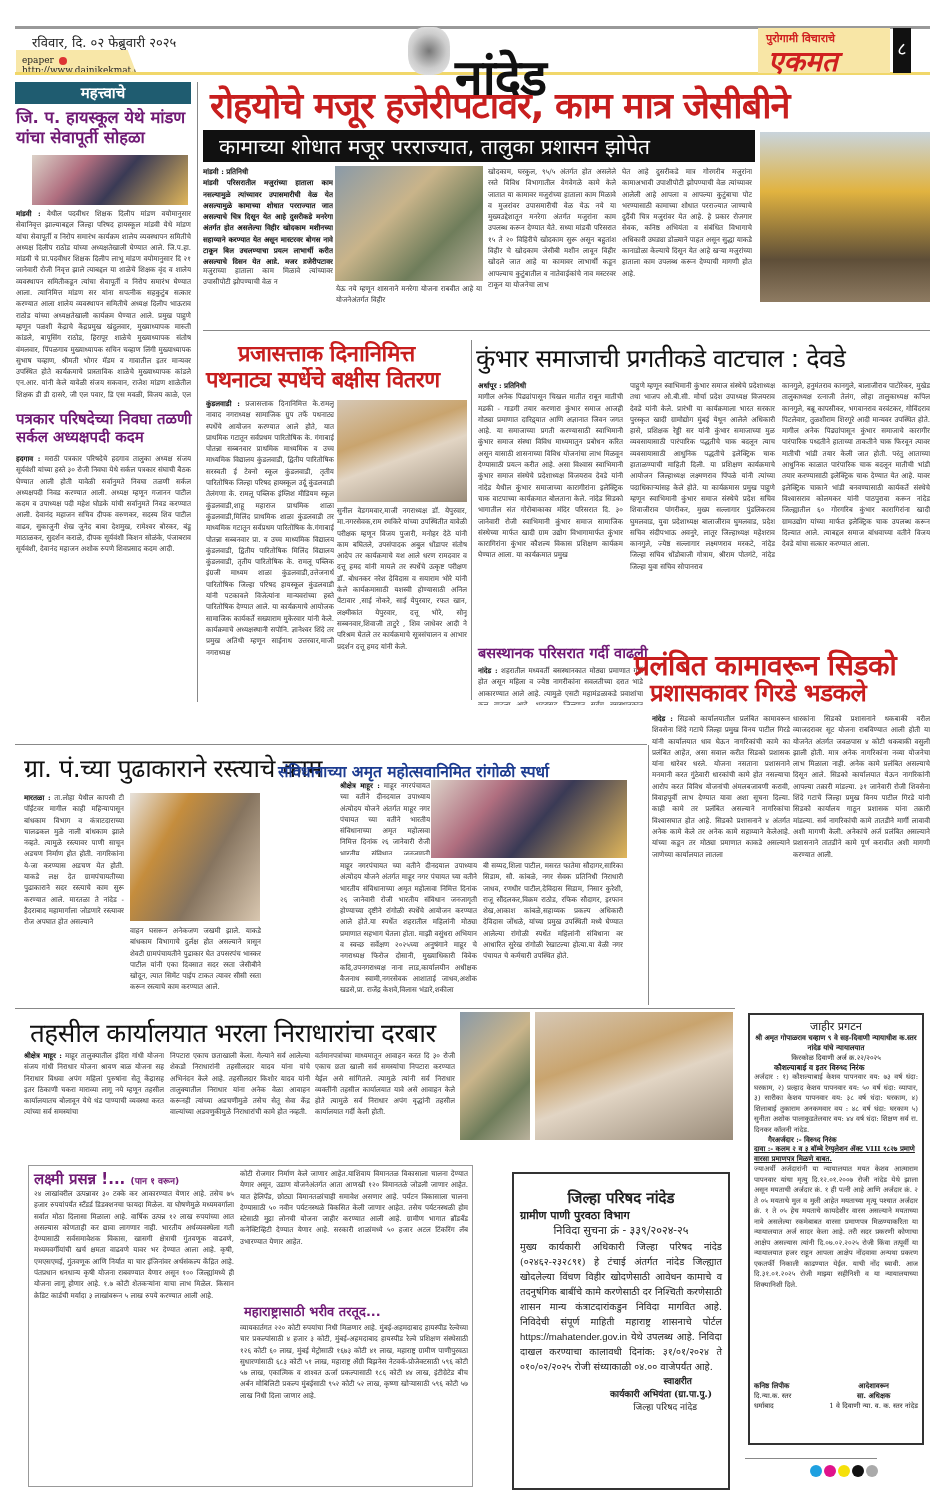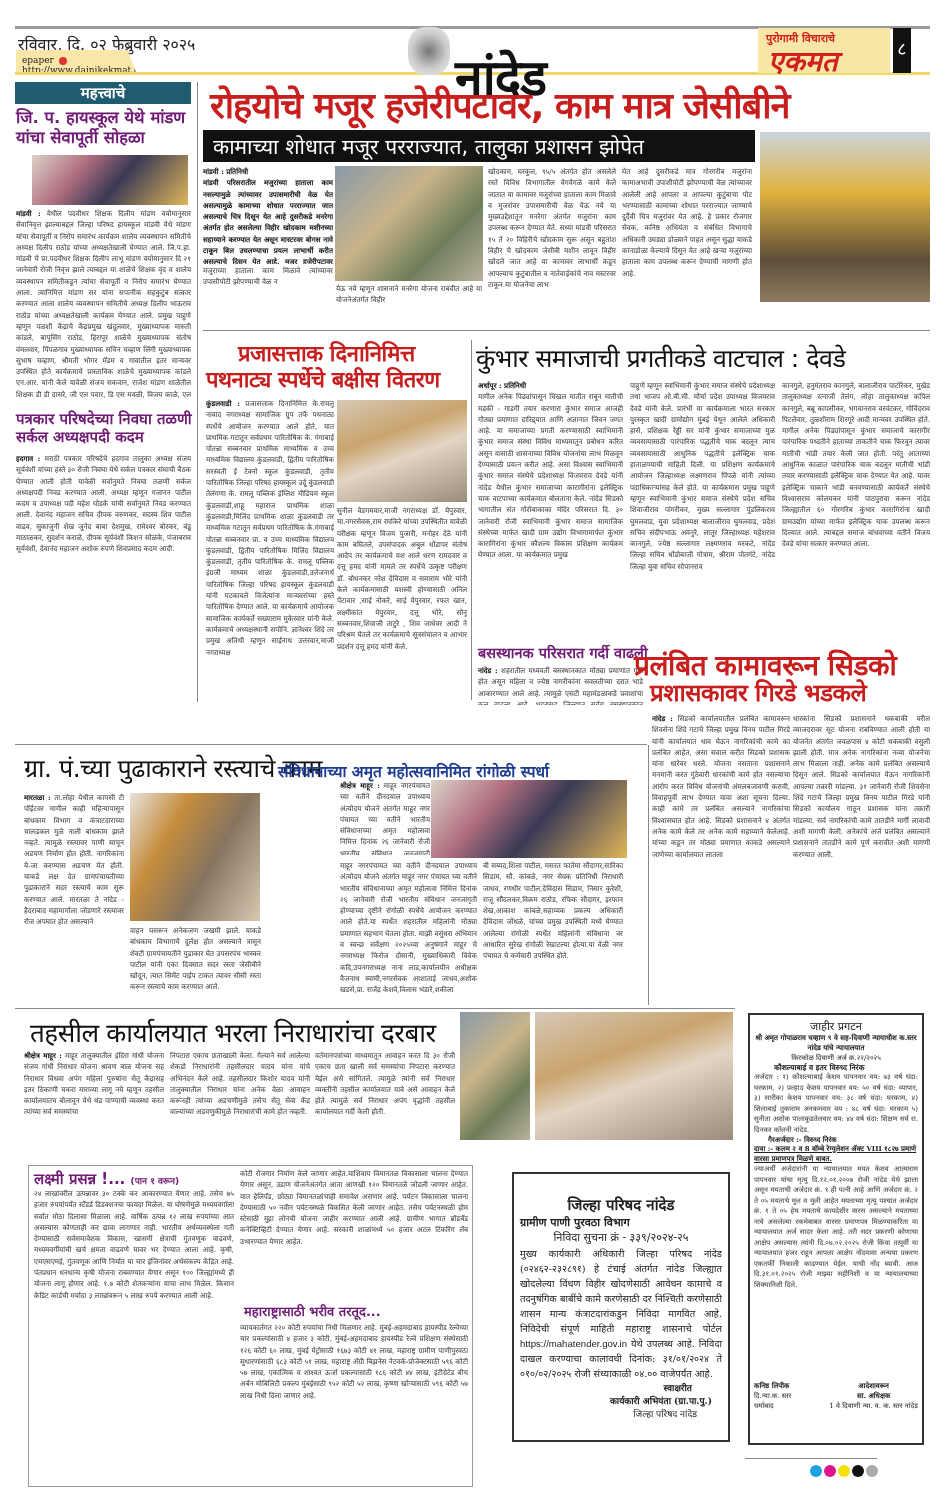--- a/index.html
+++ b/index.html
@@ -1,40 +1,40 @@
 <!DOCTYPE html>
 <html><head>
 <meta charset="utf-8">
 <style>
 *{box-sizing:border-box;margin:0;padding:0}
 html,body{width:945px;height:1501px;background:#fff;overflow:hidden}
 body{font-family:"DejaVu Serif",serif;color:#222;position:relative}
 .abs{position:absolute}
 .topbar{left:15px;top:26px;width:915px;height:3px;background:#999}
-.date{left:18px;top:33px;font-size:16px;color:#222}
+.date{left:32px;top:33px;font-size:13px;color:#222}
 .epaper{left:16px;top:50px;width:120px;height:22px;background:#f8e7a8;font-size:9px;padding:5px 6px;clip-path:polygon(0 0,93% 0,100% 100%,0 100%)}
 .epaper .dot{display:inline-block;width:8px;height:8px;border-radius:50%;background:#d33;vertical-align:middle;margin:0 2px}
 .yellowline{left:15px;top:72px;width:915px;height:3px;background:#f1d76a}
 .emblem{left:408px;top:27px;width:42px;height:48px;border-radius:40%;background:radial-gradient(circle,#777 0%,#ccc 55%,#eee 100%)}
 .city{left:455px;top:42px;font-family:"DejaVu Sans",sans-serif;font-weight:bold;font-size:50px;color:#111;letter-spacing:-1px}
 .brandbox{left:758px;top:28px;width:132px;height:45px;background:#f8e6a6}
 .brand-tag{position:absolute;left:8px;top:2px;font-size:11px;color:#d02020;font-family:"DejaVu Sans",sans-serif;font-weight:bold}
 .brand-name{position:absolute;left:10px;top:13px;font-size:28px;color:#d02020;font-weight:bold;font-style:italic;font-family:"DejaVu Serif",serif}
 .pageno{left:893px;top:28px;width:18px;height:45px;background:#111;color:#fff;font-size:18px;text-align:center;padding-top:8px}
 .sec{left:15px;top:82px;width:176px;height:22px;background:#1f5c70;color:#fff;text-align:center;font-weight:bold;font-size:15px;font-family:"DejaVu Sans",sans-serif}
 .h-left{font-family:"DejaVu Sans",sans-serif;font-weight:bold;color:#701a75;line-height:1.2}
 .body{font-size:7.1px;line-height:11.3px;text-align:justify;color:#333;font-family:"DejaVu Serif",serif}
 .body b{color:#111}
 .photo{background:linear-gradient(135deg,#8a9aa8,#c9b48a 40%,#6f7d5b 70%,#b9b19c)}
 .photo2{background:linear-gradient(160deg,#d6c8b6,#c9a46e 35%,#e2d5c4 55%,#9a8c7a)}
 .photo3{background:linear-gradient(120deg,#e7e2dc,#c58d3d 30%,#86745f 60%,#d9c7b0)}
 .photo4{background:linear-gradient(180deg,#c9d4dc,#e1b340 35%,#5e4e38 75%,#8e7b62)}
 .photo5{background:linear-gradient(130deg,#dcd2c8,#b06e7f 30%,#3a3a55 55%,#e0b65a)}
 .main-head{left:210px;top:80px;width:720px;font-family:"DejaVu Sans",sans-serif;font-weight:bold;font-size:36px;color:#c81e1e;letter-spacing:-1px;white-space:nowrap}
-.sub-head{left:203px;top:130px;width:552px;height:32px;background:#111;color:#fff;font-family:"DejaVu Sans",sans-serif;font-size:21px;padding:2px 10px;white-space:nowrap}
+.sub-head{left:203px;top:130px;width:552px;height:32px;background:#111;color:#fff;font-family:"DejaVu Sans",sans-serif;font-size:21px;padding:2px 16px;white-space:nowrap}
 .redhead{font-family:"DejaVu Sans",sans-serif;font-weight:bold;color:#c81e1e;line-height:1.12;letter-spacing:-0.5px;white-space:nowrap}
 .blackhead{font-family:"DejaVu Sans",sans-serif;color:#111;white-space:nowrap;letter-spacing:-0.5px}
 .bluehead{font-family:"DejaVu Sans",sans-serif;font-weight:bold;color:#1d3c90;white-space:nowrap}
 .rule{background:#888}
 .ad{border:2px solid #333;background:#fff}
 .cmyk span{display:inline-block;width:12px;height:12px;border-radius:50%;margin-right:2px}
 </style>
 </head>
 <body>
 
@@ -114,38 +114,38 @@
 <div class="abs photo" style="left:460px;top:1012px;width:70px;height:128px;"></div>
 <div class="abs photo2" style="left:535px;top:1012px;width:198px;height:128px;"></div>
 
 <div class="abs" style="left:28px;top:1165px;width:445px;height:322px;border:1px solid #999;"></div>
 <div class="abs h-left" style="left:34px;top:1170px;font-size:15px;white-space:nowrap;"><span>लक्ष्मी प्रसन्न !...</span> <span style="font-size:9px">(पान १ वरून)</span></div>
 <div class="abs body" style="left:34px;top:1188px;width:200px;height:295px;overflow:hidden;">२४ लाखांवरील उत्पन्नावर ३० टक्के कर आकारण्यात येणार आहे. तसेच ७५ हजार रुपयांपर्यंत स्टँडर्ड डिडक्शनचा फायदा मिळेल. या घोषणेमुळे मध्यमवर्गाला सर्वात मोठा दिलासा मिळाला आहे. वार्षिक उत्पन्न १२ लाख रुपयांच्या आत असल्यास कोणताही कर द्यावा लागणार नाही. भारतीय अर्थव्यवस्थेला गती देण्यासाठी सर्वसमावेशक विकास, खासगी क्षेत्राची गुंतवणूक वाढवणे, मध्यमवर्गीयांची खर्च क्षमता वाढवणे यावर भर देण्यात आला आहे. कृषी, एमएसएमई, गुंतवणूक आणि निर्यात या चार इंजिनांवर अर्थसंकल्प केंद्रित आहे. पंतप्रधान धनधान्य कृषी योजना राबवण्यात येणार असून १०० जिल्ह्यांमध्ये ही योजना लागू होणार आहे. १.७ कोटी शेतकऱ्यांना याचा लाभ मिळेल. किसान क्रेडिट कार्डची मर्यादा ३ लाखांवरून ५ लाख रुपये करण्यात आली आहे.</div>
 <div class="abs body" style="left:240px;top:1168px;width:228px;height:132px;overflow:hidden;">कोटी रोजगार निर्माण केले जाणार आहेत.याशिवाय विमानतळ विकासाला चालना देण्यात येणार असून, उडाण योजनेअंतर्गत आता आणखी १२० विमानतळे जोडली जाणार आहेत. यात हेलिपॅड, छोट्या विमानतळांचाही समावेश असणार आहे. पर्यटन विकासाला चालना देण्यासाठी ५० नवीन पर्यटनस्थळे विकसित केली जाणार आहेत. तसेच पर्यटनस्थळी होम स्टेसाठी मुद्रा लोनची योजना जाहीर करण्यात आली आहे. ग्रामीण भागात ब्रॉडबँड कनेक्टिव्हिटी देण्यात येणार आहे. सरकारी शाळांमध्ये ५० हजार अटल टिंकरिंग लॅब उभारण्यात येणार आहेत.</div>
 <div class="abs h-left" style="left:244px;top:1304px;font-size:13px;white-space:nowrap;">महाराष्ट्रासाठी भरीव तरतूद...</div>
 <div class="abs body" style="left:240px;top:1322px;width:228px;height:160px;overflow:hidden;">व्यायकार्तगत २२० कोटी रुपयांचा निधी मिळणार आहे. मुंबई-अहमदाबाद हायस्पीड रेल्वेच्या चार प्रकल्पांसाठी ४ हजार ३ कोटी, मुंबई-अहमदाबाद हायस्पीड रेल्वे प्रशिक्षण संस्थेसाठी १२६ कोटी ६० लाख, मुंबई मेट्रोसाठी १६७३ कोटी ४१ लाख, महाराष्ट्र ग्रामीण पाणीपुरवठा सुधारणांसाठी ६८३ कोटी ५१ लाख, महाराष्ट्र ॲग्री बिझनेस नेटवर्क-प्रोजेक्टसाठी ५९६ कोटी ५७ लाख, एकात्मिक व शाश्वत ऊर्जा प्रकल्पासाठी १८६ कोटी ४४ लाख, इंटीग्रेटेड बीच अर्बन मोबिलिटी प्रकल्प मुंबईसाठी ९५२ कोटी ५२ लाख, कृष्णा खोऱ्यासाठी ५९६ कोटी ५७ लाख निधी दिला जाणार आहे.</div>
 
-<div class="abs ad" style="left:512px;top:1172px;width:218px;height:270px;padding:20px 6px;">
+<div class="abs ad" style="left:512px;top:1172px;width:218px;height:318px;padding:13px 6px;">
   <div style="text-align:center;font-family:'DejaVu Sans',sans-serif;font-weight:bold;font-size:15px;">जिल्हा परिषद नांदेड</div>
   <div style="font-family:'DejaVu Sans',sans-serif;font-weight:bold;font-size:11px;">ग्रामीण पाणी पुरवठा विभाग</div>
   <div style="text-align:center;font-size:11px;margin-bottom:2px;">निविदा सुचना क्रं - ३३९/२०२४-२५</div>
   <div style="font-size:9.6px;line-height:15px;text-align:justify;"><span>मुख्य कार्यकारी अधिकारी जिल्हा परिषद नांदेड (०२४६२-२३२८९१) हे टंचाई अंतर्गत नांदेड जिल्ह्यात खोदलेल्या विंधण विहीर खोदणेसाठी आवेधन कामाचे व तदनुषंगिक बाबींचे कामे करणेसाठी दर निश्चिती करणेसाठी शासन मान्य कंत्राटदारांकडुन निविदा मागवित आहे. निविदेची संपूर्ण माहिती महाराष्ट्र शासनाचे पोर्टल</span> <span style="font-family:'Liberation Sans',sans-serif;">https://mahatender.gov.in</span> <span>येथे उपलब्ध आहे. निविदा दाखल करण्याचा कालावधी दिनांक: ३१/०१/२०२४ ते ०१०/०२/२०२५ रोजी संध्याकाळी ०४.०० वाजेपर्यंत आहे.</span></div>
   <div style="text-align:right;font-size:9px;font-weight:bold;margin-right:30px;">स्वाक्षरीत</div>
   <div style="text-align:right;font-size:9px;font-weight:bold;margin-right:10px;">कार्यकारी अभियंता (ग्रा.पा.पु.)</div>
   <div style="text-align:right;font-size:9px;margin-right:25px;">जिल्हा परिषद नांदेड</div>
 </div>
 
 <div class="abs ad" style="left:748px;top:1013px;width:176px;height:432px;padding:3px 4px;overflow:hidden;">
   <div style="text-align:center;font-family:'DejaVu Sans',sans-serif;font-size:11px;">जाहीर प्रगटन</div>
   <div style="text-align:center;font-size:7px;font-weight:bold;line-height:10px;">श्री अमृत गोपाळराव चव्हाण ९ वे सह-दिवाणी न्यायाधीश क.स्तर नांदेड यांचे न्यायालयात</div>
   <div style="text-align:center;font-size:7px;">किरकोळ दिवाणी अर्ज क्र.२२/२०२५</div>
   <div style="font-size:7.5px;font-weight:bold;padding-left:20px;">कौशल्याबाई व इतर विरुध्द निरंक</div>
   <div class="body" style="font-size:7px;line-height:10.5px;">अर्जदार : १) कौशल्याबाई केशव पापनवार वय: ७३ वर्ष धंदा: घरकाम, २) प्रल्हाद केशव पापनवार वय: ५० वर्ष धंदा: व्यापार, ३) सारीका केशव पापनवार वय: ३८ वर्ष धंदा: घरकाम, ४) शिलाबाई तुकाराम अनकमवार वय : ४८ वर्ष धंदा: घरकाम ५) सुनीता अशोक पालाकुडतेलवार वय: ४४ वर्ष धंदा: शिक्षण सर्व रा. दिनकर कॉलनी नांदेड.</div>
   <div style="font-size:7px;font-weight:bold;padding-left:14px;">गैरअर्जदार :- विरुध्द निरंक</div>
-  <div style="font-size:7px;font-weight:bold;text-decoration:underline;line-height:10px;">दावा :- कलम २ व 8 बॉम्बे रेग्युलेशन ॲक्ट VIII १८२७ प्रमाणे वारसा प्रमाणपत्र मिळणे बाबत.</div>
+  <div style="font-size:7px;font-weight:bold;text-decoration:underline;line-height:10px;">दावा :- कलम २ व ३ बॉम्बे रेग्युलेशन ॲक्ट VIII १८२७ प्रमाणे वारसा प्रमाणपत्र मिळणे बाबत.</div>
   <div class="body" style="font-size:7px;line-height:10.5px;height:215px;overflow:hidden;">ज्याअर्थी अर्जदारांनी या न्यायालयात मयत केशव आत्माराम पापनवार यांचा मृत्यु दि.१२.०१.२००७ रोजी नांदेड येथे झाला असून मयताची अर्जदार क्रं. १ ही पत्नी आहे आणि अर्जदार क्रं. २ ते ०५ मयताचे मुल व मुली आहेत मयताच्या मृत्यू पश्चात अर्जदार क्रं. १ ते ०५ हेच मयताचे कायदेशीर वारस असल्याने मयताच्या नावे असलेल्या रकमेबाबत वारसा प्रमाणपत्र मिळण्याकरिता या न्यायालयात अर्ज सादर केला आहे. तरी सदर प्रकरणी कोणाचा आक्षेप असल्यास त्यांनी दि.०७.०२.२०२५ रोजी किंवा तत्पूर्वी या न्यायालयात हजर राहून आपला आक्षेप नोंदवावा अन्यथा प्रकरण एकतर्फी निकाली काढण्यात येईल. याची नोंद घ्यावी. आज दि.३१.०१.२०२५ रोजी माझ्या सहीनिशी व या न्यायालयाच्या शिक्यानिशी दिले.</div>
   <div style="display:flex;justify-content:space-between;font-size:7px;line-height:10px;margin-top:2px;">
     <div style="text-align:left;">
       <div style="font-weight:bold">कनिष्ठ लिपीक</div>
       <div>दि.न्या.क. स्तर</div>
       <div>धर्माबाद</div>
     </div>
     <div style="text-align:center;">
       <div style="font-weight:bold">आदेशावरून</div>
       <div style="font-weight:bold">सा. अधिक्षक</div>

